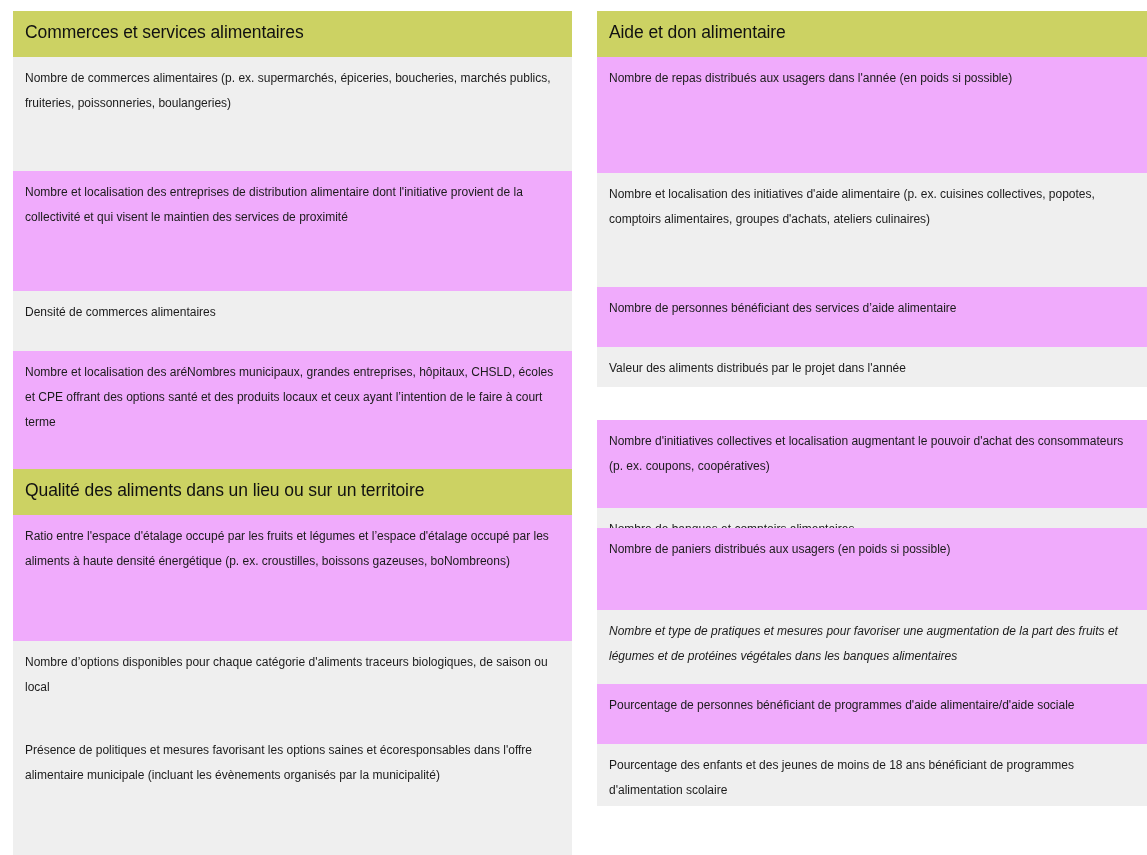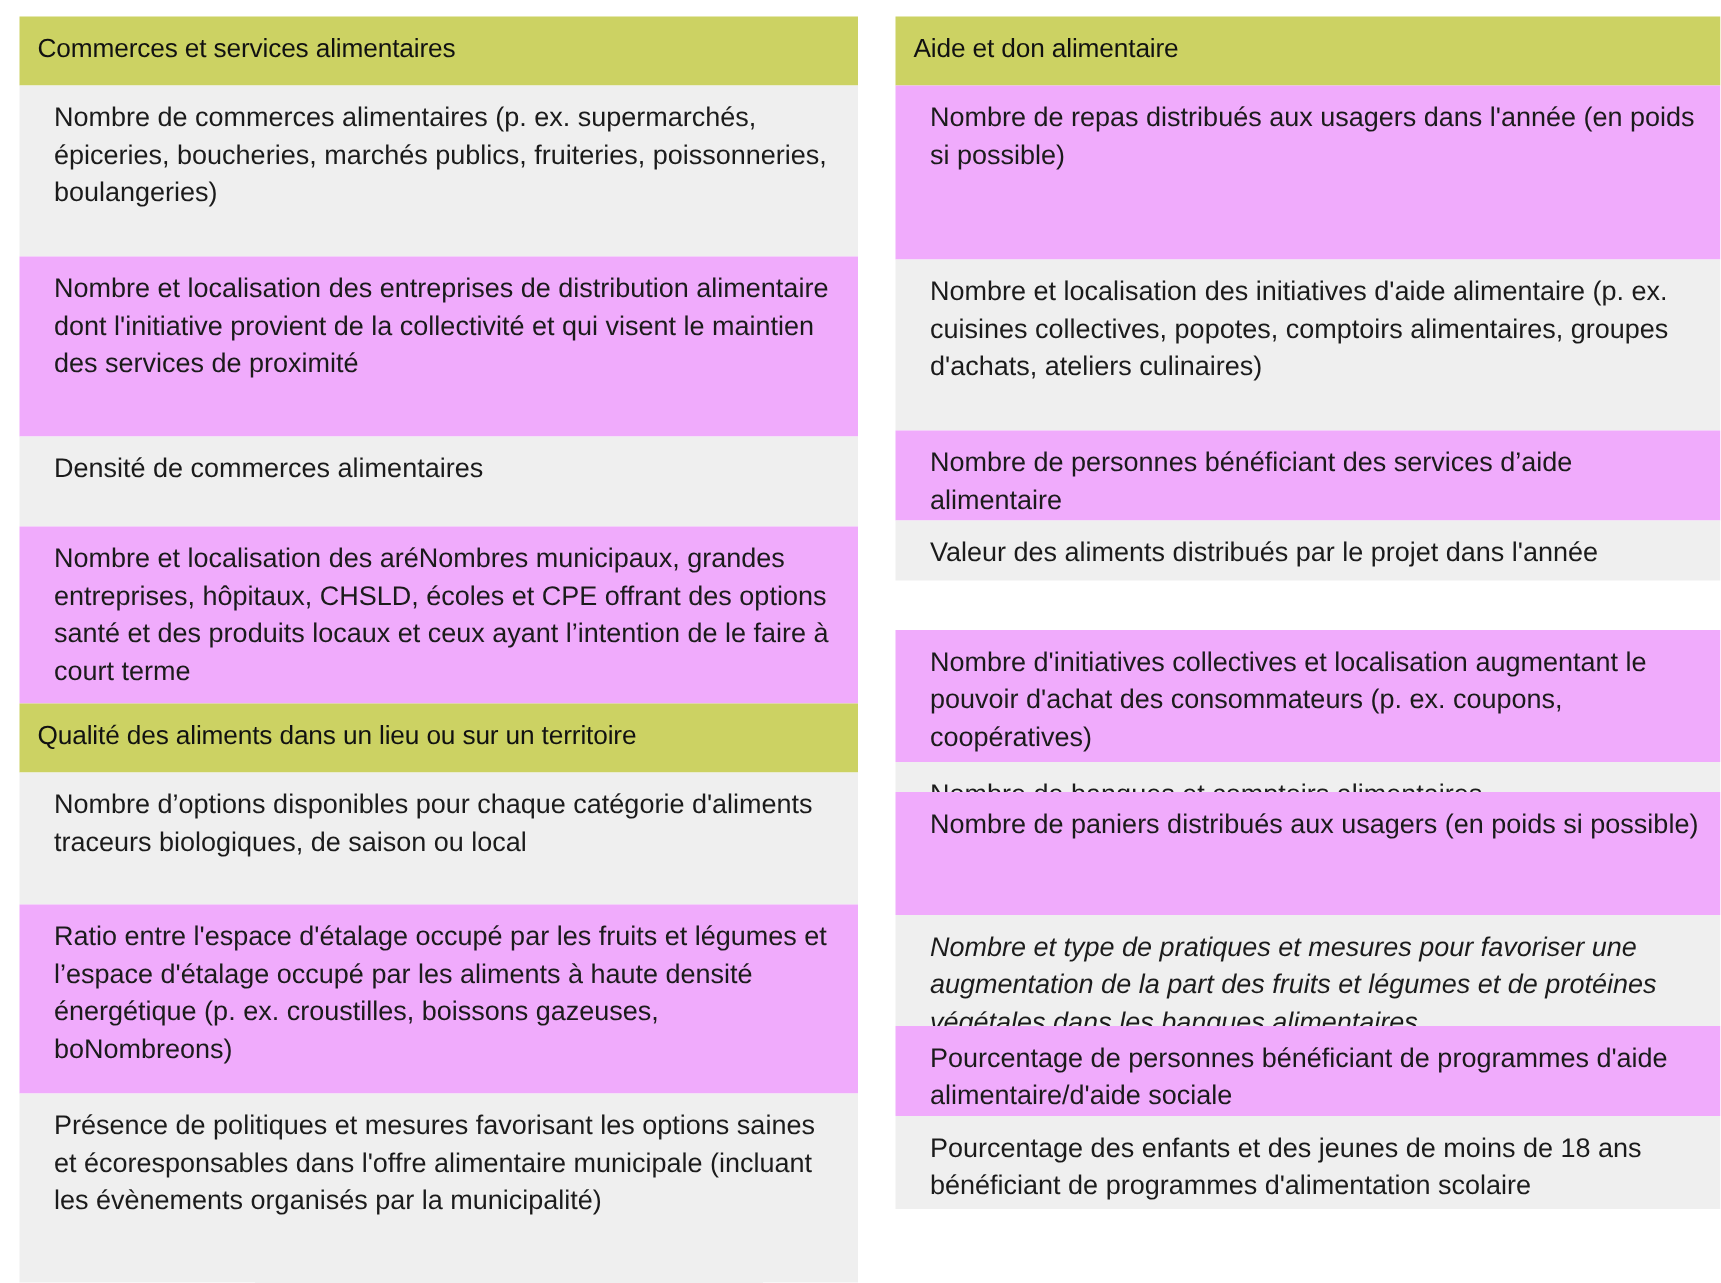--- a/index.html
+++ b/index.html
@@ -56,23 +56,23 @@
     line-height: 1.25;
     padding: 11px 12px 13px 12px;
     box-sizing: border-box;
     color: #111111;
     letter-spacing: -0.1px;
   }
 
   
   .row {
     box-sizing: border-box;
-    font-size: 18px;
+    font-size: 12px;
     line-height: 25px;
-    padding: 9px 12px 10px 23px;
+    padding: 9px 12px 10px 12px;
     color: #1b1b1b;
   }
   .row.shade {
     background: #efefef;
   }
   .row.plain {
     background: #f0abfc;
   }
 
   
@@ -108,23 +108,23 @@
       <div class="row shade h-a">Nombre de commerces alimentaires (p. ex. supermarchés, épiceries, boucheries, marchés publics, fruiteries, poissonneries, boulangeries)</div>
 
       <div class="row plain h-b">Nombre et localisation des entreprises de distribution alimentaire dont l'initiative provient de la collectivité et qui visent le maintien des services de proximité</div>
 
       <div class="row shade h-c">Densité de commerces alimentaires</div>
 
       <div class="row plain h-d">Nombre et localisation des aréNombres municipaux, grandes entreprises, hôpitaux, CHSLD, écoles et CPE offrant des options santé et des produits locaux et ceux ayant l’intention de le faire à court terme</div>
 
       <div class="section-header">Qualité des aliments dans un lieu ou sur un territoire</div>
 
+      <div class="row plain h-f">Ratio entre l'espace d'étalage occupé par les fruits et légumes et l’espace d'étalage occupé par les aliments à haute densité énergétique (p. ex. croustilles, boissons gazeuses, boNombreons)</div>
+
       <div class="row shade h-e">Nombre d’options disponibles pour chaque catégorie d'aliments traceurs biologiques, de saison ou local</div>
-
-      <div class="row plain h-f">Ratio entre l'espace d'étalage occupé par les fruits et légumes et l’espace d'étalage occupé par les aliments à haute densité énergétique (p. ex. croustilles, boissons gazeuses, boNombreons)</div>
 
       <div class="row shade h-g">Présence de politiques et mesures favorisant les options saines et écoresponsables dans l'offre alimentaire municipale (incluant les évènements organisés par la municipalité)</div>
     </div>
 
     <div class="column-gap"></div>
 
     <div class="column column-right">
 
       <div class="section-header">Aide et don alimentaire</div>
 

